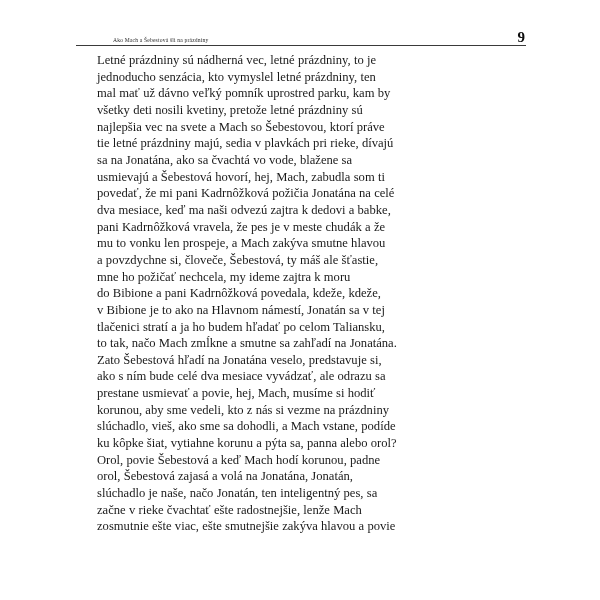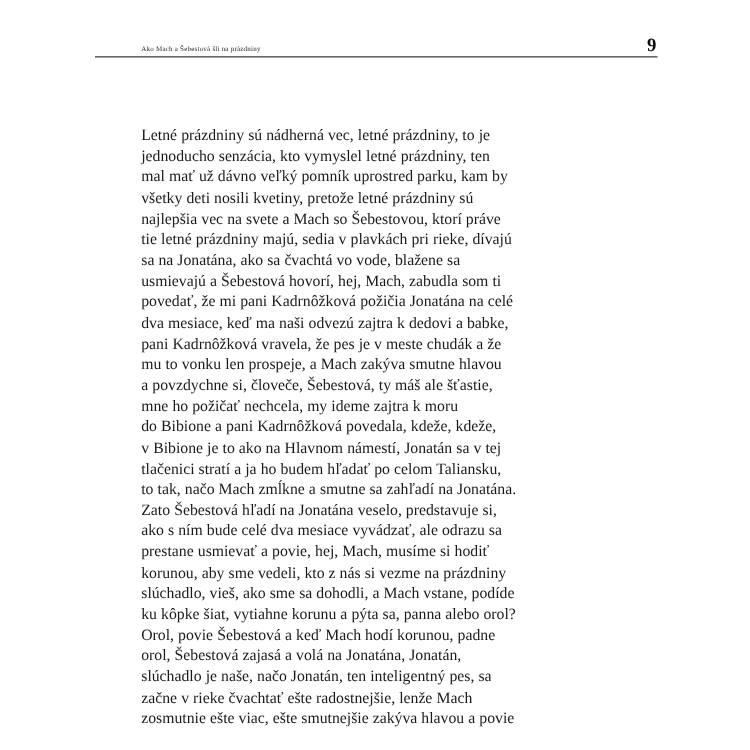--- a/index.html
+++ b/index.html
@@ -67,24 +67,23 @@
     left: 0;
     top: 19px;
     width: 450px;
     height: 1.4px;
     background: #3a3a3a;
   }
 
   
   .body-block {
     position: absolute;
-    left: 113px;
+    left: 97px;
     top: 52px;
     width: 398px;
-    margin-top: 48px;
   }
 
   .body-text {
     font-family: "Liberation Serif", "DejaVu Serif", serif;
     font-size: 12.6px;
     line-height: 16.65px;
     color: #1a1a1a;
     text-align: left;
     white-space: pre-line;
     hyphens: none;

